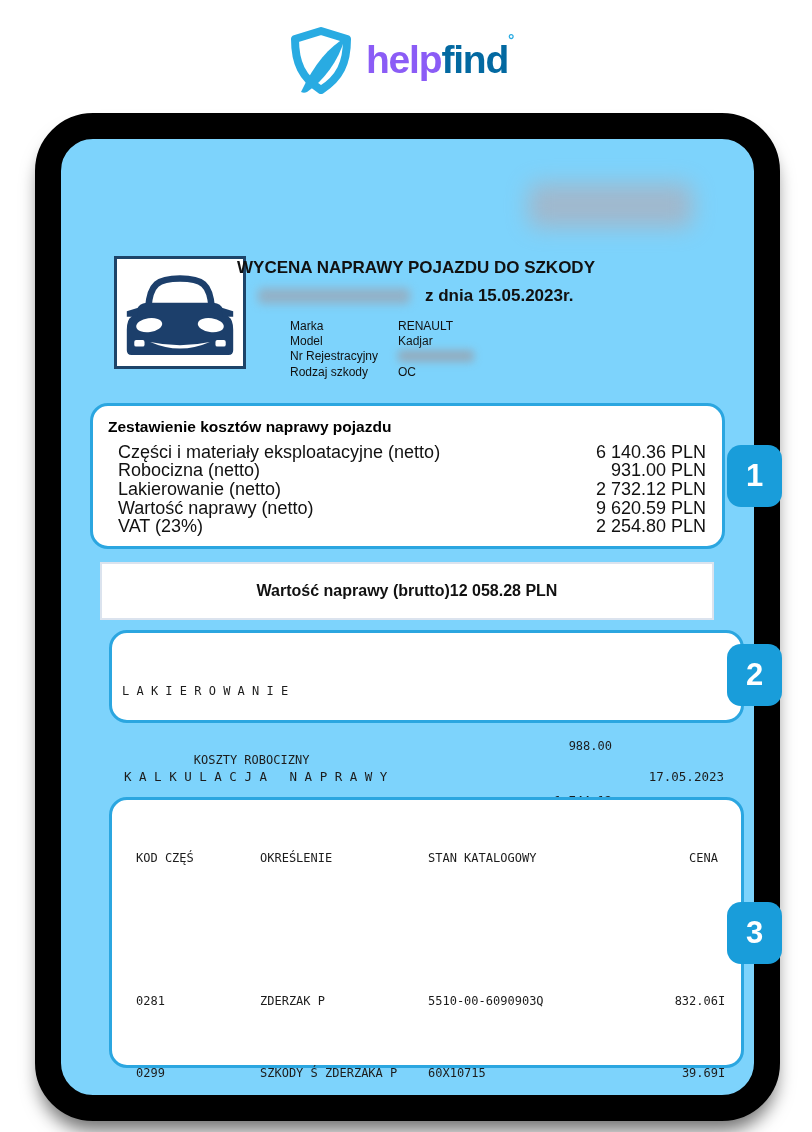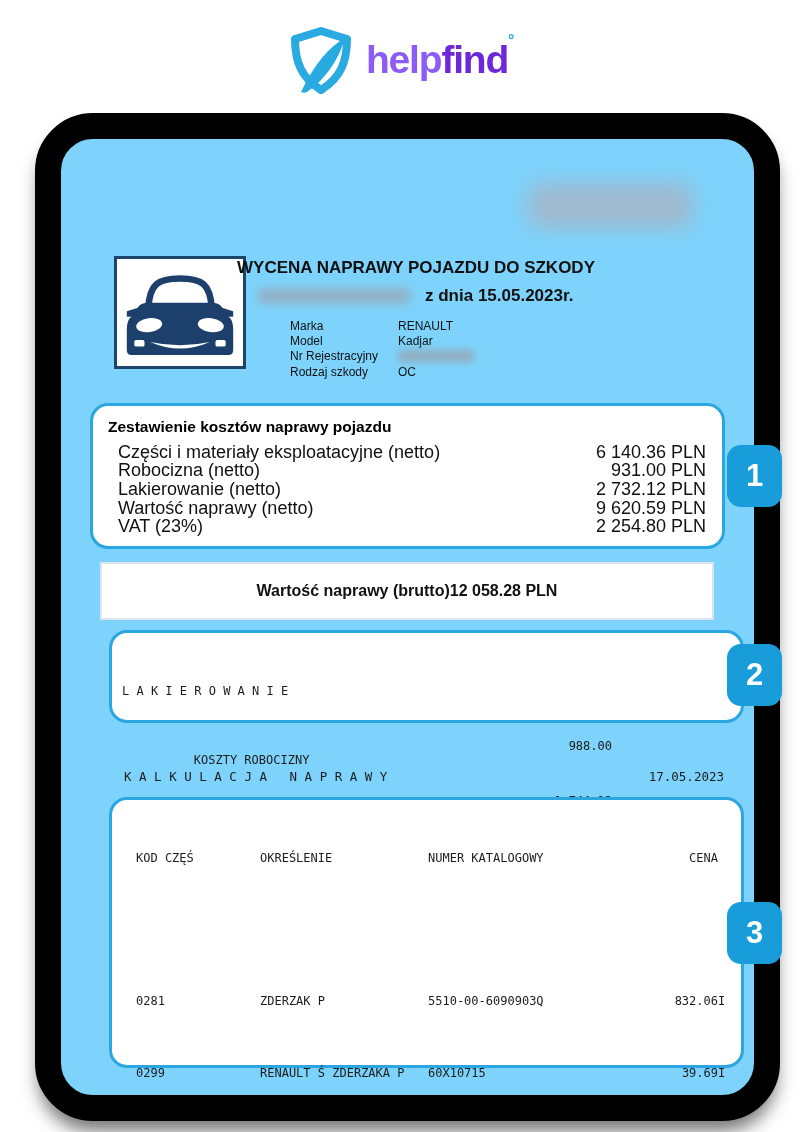--- a/index.html
+++ b/index.html
@@ -4,21 +4,21 @@
 <style>
   html,body{margin:0;padding:0;background:#ffffff;}
   .page{position:relative;width:812px;height:1132px;background:#fff;overflow:hidden;
         font-family:"Liberation Sans",sans-serif;color:#111;}
 
   
   .logo{position:absolute;left:288px;top:26px;display:flex;align-items:flex-start;gap:12px;}
   .logo-shield{width:66px;height:72px;}
   .wordmark{font-size:39px;font-weight:bold;letter-spacing:-1.2px;line-height:68px;white-space:nowrap;}
   .wm-dark{color:#8b5cf6;}
-  .wm-light{color:#6d28d9;}
+  .wm-light{color:#0369a1;}
   .wm-mark{font-size:16px;color:#29abe2;font-weight:bold;vertical-align:top;line-height:30px;}
 
   
   .card{position:absolute;left:35px;top:113px;width:745px;height:1008px;background:#7dd3fc;
         border:26px solid #000;border-radius:58px;box-sizing:border-box;
         box-shadow:0 14px 18px -4px rgba(0,0,0,.55);}
 
   
   .blur-blob{position:absolute;left:467px;top:44px;width:165px;height:45px;background:#a9b2c2;
              border-radius:10px;filter:blur(11px);opacity:.8;}
@@ -195,38 +195,38 @@
         <span>C Z Ę Ś C I   Z A M I E N N E</span>
         <span class="kalk-cennik">CENNIK STAN</span>
         <span class="kalk-stan">: 01.05.2023 / 05</span>
       </div>
     </div>
 
     <div class="box-blue mono" id="parts-box">
       <div class="p-grid p-head">
         <span>KOD CZĘŚ</span>
         <span>OKREŚLENIE</span>
-        <span>NUMER KATALOGOWY</span>
+        <span>STAN KATALOGOWY</span>
         <span class="p-price">CENA</span>
         <span></span>
       </div>
       <div>
         
       
           <div class="p-grid">
             <span>0281</span>
             <span>ZDERZAK P</span>
             <span>5510-00-6090903Q</span>
             <span class="p-price">832.06</span>
             <span>I</span>
           </div>
         
           <div class="p-grid">
             <span>0299</span>
-            <span>RENAULT Ś ZDERZAKA P</span>
+            <span>SZKODY Ś ZDERZAKA P</span>
             <span>60X10715</span>
             <span class="p-price">39.69</span>
             <span>I</span>
           </div>
         
           
         
           
         
           

